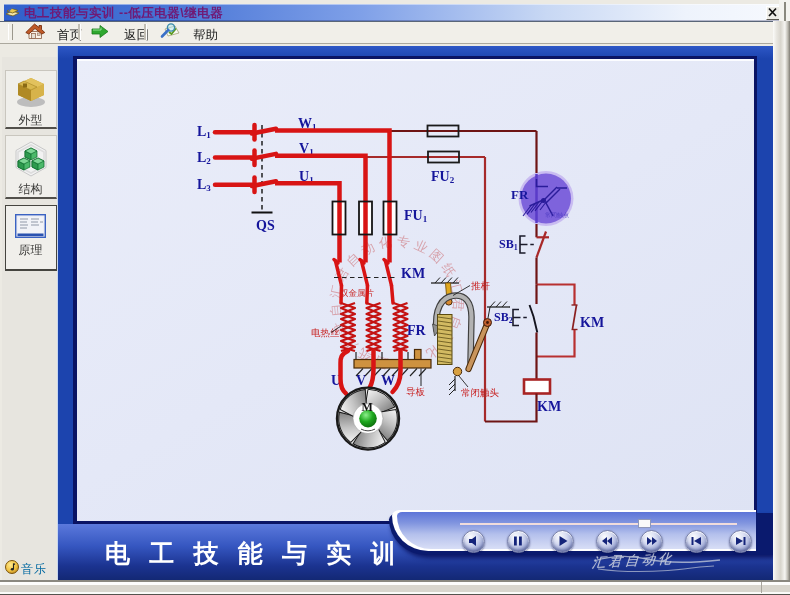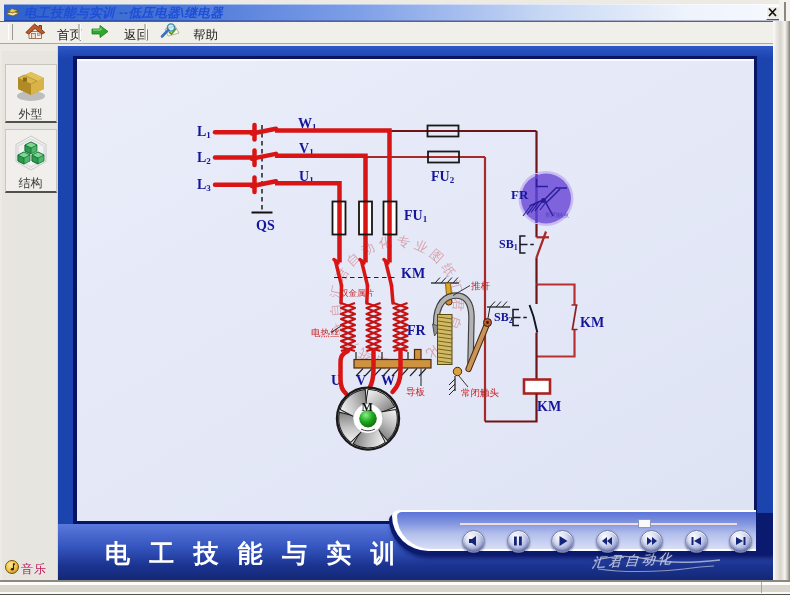--- a/index.html
+++ b/index.html
@@ -3,31 +3,31 @@
 <meta charset="utf-8">
 <style>
   html,body{margin:0;padding:0;}
   body{width:790px;height:595px;overflow:hidden;font-family:"Liberation Sans",sans-serif;background:#ECEAE3;}
   .abs{position:absolute;}
   #win{position:relative;width:790px;height:595px;background:#ECEAE3;}
   
   #titlebar{left:4px;top:4px;width:775px;height:17px;
     background:linear-gradient(90deg,#3060CB 0%,#4673D5 20%,#7FA0E8 46%,#C8D8F4 70%,#EEF3FC 88%,#F6F9FE 100%);
     box-shadow:inset 0 1px 0 rgba(255,255,255,.45), inset 0 -1px 0 rgba(0,0,60,.25);}
-  #titletext{left:24px;top:5px;color:#1d4ed8;font-size:12.5px;font-weight:bold;white-space:nowrap;letter-spacing:0.5px;font-style:italic;}
+  #titletext{left:24px;top:5px;color:#701a75;font-size:12.5px;font-weight:bold;white-space:nowrap;letter-spacing:0.5px;}
   #titleline{left:0px;top:20.5px;width:790px;height:1.5px;background:#5A6678;}
   #closebtn{left:766px;top:6px;width:11.5px;height:11.5px;background:#EDECE7;border-right:1.5px solid #5A5850;border-bottom:1.5px solid #5A5850;border-top:1px solid #fff;border-left:1px solid #fff;}
   #closebtn svg{display:block}
   
   #toolbar{left:0;top:22px;width:790px;height:20.5px;background:#F1EFE9;border-bottom:1.5px solid #ABA89E;}
   .tbtext{top:5px;font-size:12.5px;color:#1c1c1c;}
   .tbsep{top:2px;width:1.5px;height:16px;background:#C2BEB4;border-right:1px solid #fff;}
   #tbhandle{left:8px;top:2px;width:3px;height:16px;border-left:1.5px solid #fff;border-right:1.5px solid #9B978C;}
   
-  #sidebar{left:2px;top:51px;width:56px;height:537px;background:#E7E5DF;}
+  #sidebar{left:2px;top:57px;width:56px;height:537px;background:#E7E5DF;}
   .sbtn{left:2.5px;width:50px;background:#F0EFEB;border:1px solid #C9C6BE;border-bottom:2px solid #52504B;text-align:center;}
   .sbtn.pressed{border:1.5px solid #45443F;border-bottom:2px solid #45443F;}
   .sbtxt{font-size:12px;color:#3a3a38;}
   
   #content{left:58px;top:46px;width:715px;height:534px;background:#1C44AE;}
   #frame-top{left:0;top:0;width:715px;height:13px;background:linear-gradient(#2D57C6,#1C44AE);}
   #panelwrap{left:15px;top:10px;width:684px;height:468px;background:#0A1464;}
   #panel{position:absolute;left:3.5px;top:3px;width:677px;height:462px;background:linear-gradient(150deg,#EAEDF9 0%,#E4E8F7 50%,#DEE3F4 100%);box-shadow:inset 0 2px 0 #FBFCFF;}
   #botband{left:0;top:478px;width:715px;height:56px;background:linear-gradient(#5B79DC 0%,#3556C0 40%,#1B3390 75%,#132874 100%);}
   #bottext{left:47px;top:491px;color:#fff;font-size:25px;font-weight:bold;letter-spacing:6.5px;white-space:nowrap;font-family:Liberation Serif, serif;}
@@ -36,21 +36,21 @@
   #mpanel{left:392px;top:510px;width:364px;height:41px;background:#fff;border-radius:8px 0 0 38px / 6px 0 0 37px;}
   #mpinner{position:absolute;left:5px;top:1.5px;width:359px;height:37px;background:linear-gradient(#5C74D8 0%,#8195DF 30%,#B4C0EC 60%,#D8DEF6 100%);border-radius:5px 0 0 34px / 4px 0 0 33px;}
   #slider{left:460px;top:522.5px;width:277px;height:2px;background:#F0DCDC;}
   #sthumb{left:638px;top:518.5px;width:13px;height:9px;background:#FAFAFA;border:1px solid #9098B8;box-sizing:border-box;}
   .mbtn{top:529.5px;width:21px;height:21px;border-radius:50%;border:1px solid #7880A8;box-sizing:content-box;
     background:radial-gradient(circle at 36% 28%,#FBFCFE 0%,#D8DDF2 34%,#A8B2DB 64%,#8A94C2 84%,#B0B8DC 100%);
     box-shadow:inset 0 1px 1px rgba(255,255,255,.95), inset 0 -2px 3px rgba(40,50,110,.5), 0 1px 2px rgba(10,16,80,.5);}
   .mbtn svg{position:absolute;left:4.5px;top:4.5px;width:12px;height:12px;}
   
   #music-ic{left:4.5px;top:560px;width:14px;height:14px;border-radius:50%;background:radial-gradient(circle at 38% 32%,#FFE98C,#F0C040 55%,#A06A10 100%);border:1px solid #7A5208;box-sizing:border-box;}
-  #music-tx{left:21px;top:561px;font-size:12px;color:#be185d;letter-spacing:1px;}
+  #music-tx{left:21px;top:561px;font-size:12px;color:#0369a1;letter-spacing:1px;}
   
   #edge-r{left:773px;top:21px;width:17px;height:574px;background:linear-gradient(90deg,#FBFBF9 0%,#E9E7E1 20%,#D8D5CD 45%,#F6F5F2 70%,#BAB7AE 88%,#7F7C74 100%);}
   #edge-b1{left:0;top:580px;width:790px;height:2px;background:#8A8880;}
   #edge-b2{left:0;top:582px;width:790px;height:2.5px;background:#FDFDFC;}
   #edge-b3{left:0;top:584.5px;width:790px;height:7.5px;background:#D9D6CE;}
   #edge-b4{left:0;top:592px;width:790px;height:1.5px;background:#FBFBF9;}
   #edge-b5{left:0;top:593.5px;width:790px;height:1.5px;background:#55534E;}
   #logo-scribble{left:592px;top:552px;color:#C9CEDC;font-size:13.5px;font-style:italic;transform:rotate(-3deg) skewX(-8deg);letter-spacing:3px;opacity:.9;white-space:nowrap;text-shadow:0 0 1px rgba(255,255,255,.5);}
 </style>
 </head>
@@ -120,20 +120,38 @@
           <polygon points="11,17 17,20 17,26 11,29 5,26 5,20" fill="#4CB96A"></polygon>
           <polygon points="5,20 11,23 11,29 5,26" fill="#2E9A4E"></polygon>
           <polygon points="11,17 17,20 11,23 5,20" fill="#7ED695"></polygon>
           <polygon points="25,17 31,20 31,26 25,29 19,26 19,20" fill="#4CB96A"></polygon>
           <polygon points="19,20 25,23 25,29 19,26" fill="#2E9A4E"></polygon>
           <polygon points="25,17 31,20 25,23 19,20" fill="#7ED695"></polygon>
         </g>
       </svg>
       <div class="sbtxt">结构</div>
     </div>
+    <div class="abs sbtn pressed" style="top:148px;height:63px">
+      <svg style="margin-top:8px" width="31" height="24" viewBox="0 0 31 24">
+        <rect x="0.7" y="0.7" width="29.6" height="22.6" fill="#E8EAF2" stroke="#3A62C2" stroke-width="1.4"></rect>
+        <rect x="2.5" y="2.5" width="26" height="17" fill="#F2F3F8"></rect>
+        <g stroke="#9098A8" stroke-width="1">
+          <line x1="5" y1="5" x2="13" y2="5"></line>
+            <line x1="5" y1="8" x2="12" y2="8"></line>
+          <line x1="5" y1="11" x2="13" y2="11"></line>
+            <line x1="5" y1="14" x2="12" y2="14"></line>
+          <line x1="16" y1="5" x2="24" y2="5"></line>
+            <line x1="16" y1="8" x2="23" y2="8"></line>
+          <line x1="16" y1="11" x2="24" y2="11"></line>
+            <line x1="25" y1="8" x2="28" y2="8"></line>
+        </g>
+        <rect x="2.5" y="19.5" width="26" height="2.6" fill="#2A52B0"></rect>
+      </svg>
+      <div class="sbtxt">原理</div>
+    </div>
   </div>
 
   <div class="abs" style="left:56.5px;top:46px;width:1.5px;height:534px;background:#C8D6EE;z-index:3"></div>
   <div class="abs" id="content">
     <div class="abs" id="frame-top"></div>
     <div class="abs" id="panelwrap">
         <div id="panel"></div>
       </div>
     <div class="abs" id="botband"></div>
     <div class="abs" id="bottext">电 工 技 能 与 实 训</div>

